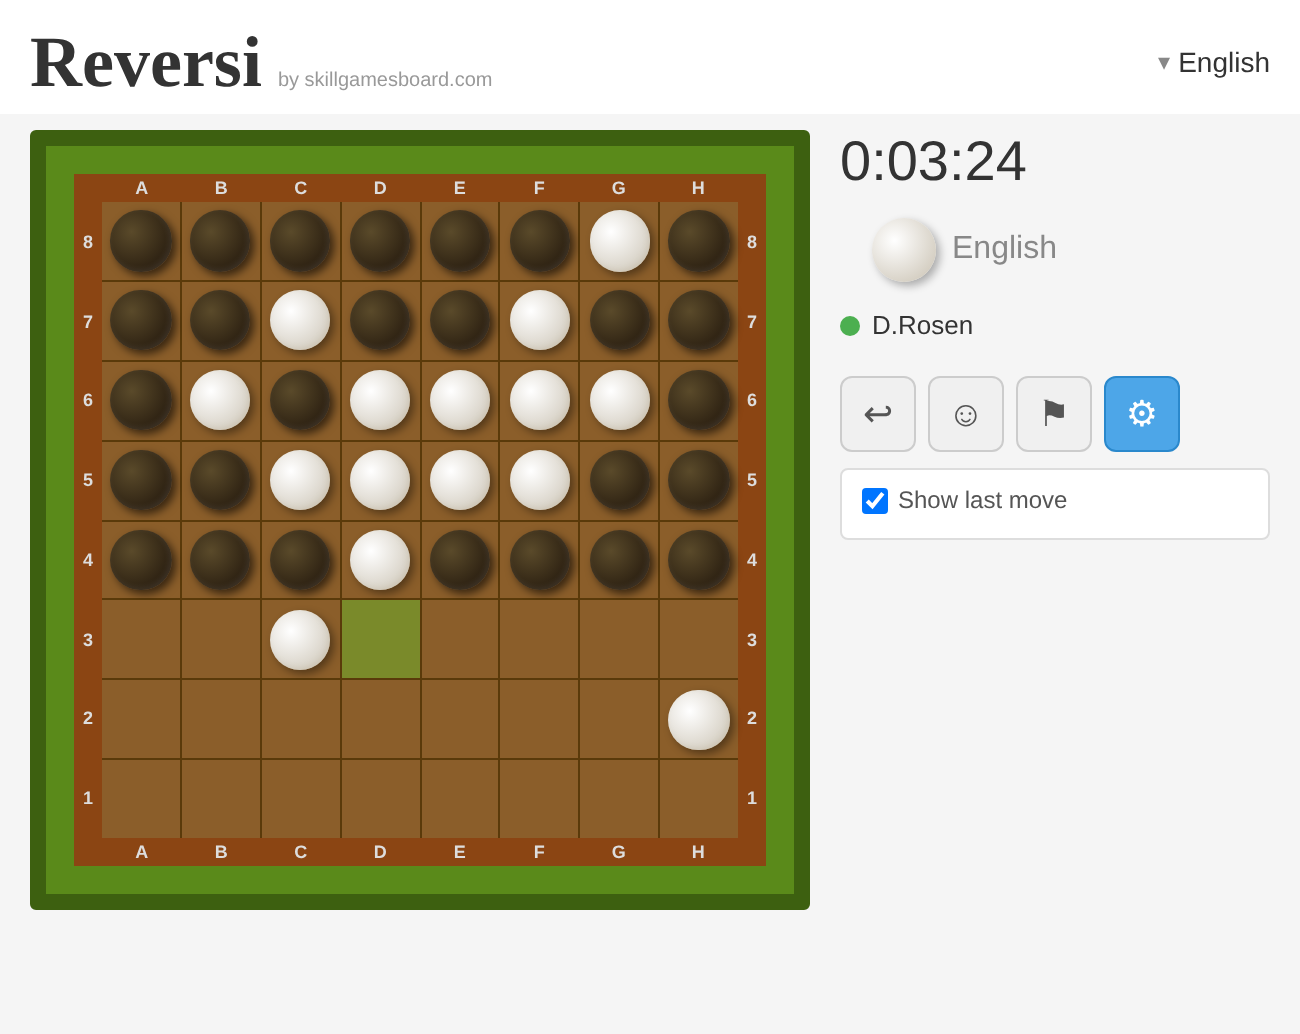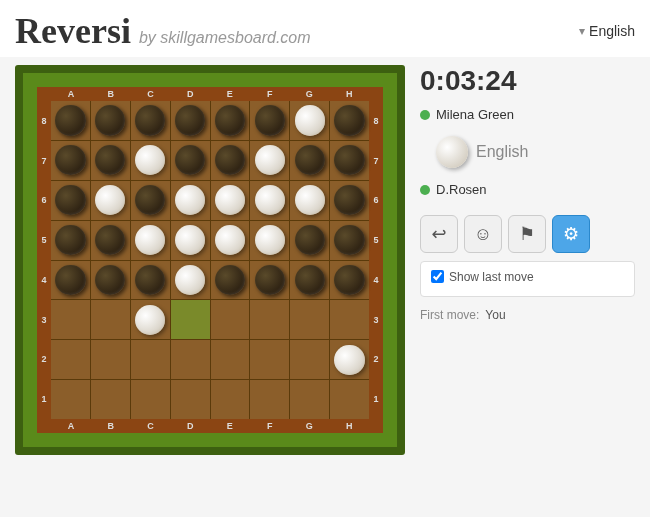--- a/index.html
+++ b/index.html
@@ -26,23 +26,22 @@
       gap: 8px;
       text-align: center;
     }
     .game-title {
       font-size: 36px;
       font-weight: bold;
       color: #333;
       font-family: Georgia, serif;
     }
     .game-subtitle {
-      font-size: 16px;
+      font-size: 10px;
       color: #999;
-      font-style: italic;
     }
     .lang-selector {
       display: flex;
       align-items: center;
       gap: 4px;
       font-size: 14px;
       color: #333;
       cursor: pointer;
     }
     .lang-arrow {
@@ -152,21 +151,21 @@
     .right-panel {
       flex: 1;
       display: flex;
       flex-direction: column;
       gap: 8px;
       min-width: 175px;
     }
 
     .timer {
       font-size: 28px;
-      font-weight: bold;
+      font-weight: normal;
       color: #333;
     }
 
     .player-row {
       display: flex;
       align-items: center;
       gap: 6px;
       font-size: 13px;
       color: #333;
       padding: 2px 0;
@@ -233,21 +232,21 @@
       background: #fff;
       border: 1px solid #ddd;
       border-radius: 4px;
       padding: 8px 10px;
       font-size: 12px;
       color: #555;
     }
 
     .checkbox-row {
       display: flex;
-      align-items: flex-start;
+      align-items: flex-end;
       gap: 5px;
       margin-bottom: 4px;
     }
 
     .checkbox-row input[type="checkbox"] {
       width: 13px;
       height: 13px;
     }
 
     .info-box {
@@ -483,24 +482,20 @@
           <div class="cell"></div>
         </div>
 
     </div>
   </div>
 
   <div class="right-panel">
 
     <div class="timer">0:03:24</div>
 
-    <div class="player-row">
-      <div class="dot green"></div>
-      <span>Milena Green</span>
-    </div>
 
     <div class="waiting-section">
       <div class="waiting-piece"></div>
       <span class="waiting-text">English</span>
     </div>
 
     <div class="player-row">
       <div class="dot green"></div>
       <span>D.Rosen</span>
     </div>
@@ -513,20 +508,16 @@
     </div>
 
     <div class="options-box">
       <div class="checkbox-row">
         <input type="checkbox" checked="" style="">
         <label>Show last move</label>
       </div>
     </div>
 
     <div class="info-box">
-      <div class="info-row">
-        <span class="info-label">First move:</span>
-        <span>You</span>
-      </div>
     </div>
 
   </div>
 </div>
 
 </body></html>

